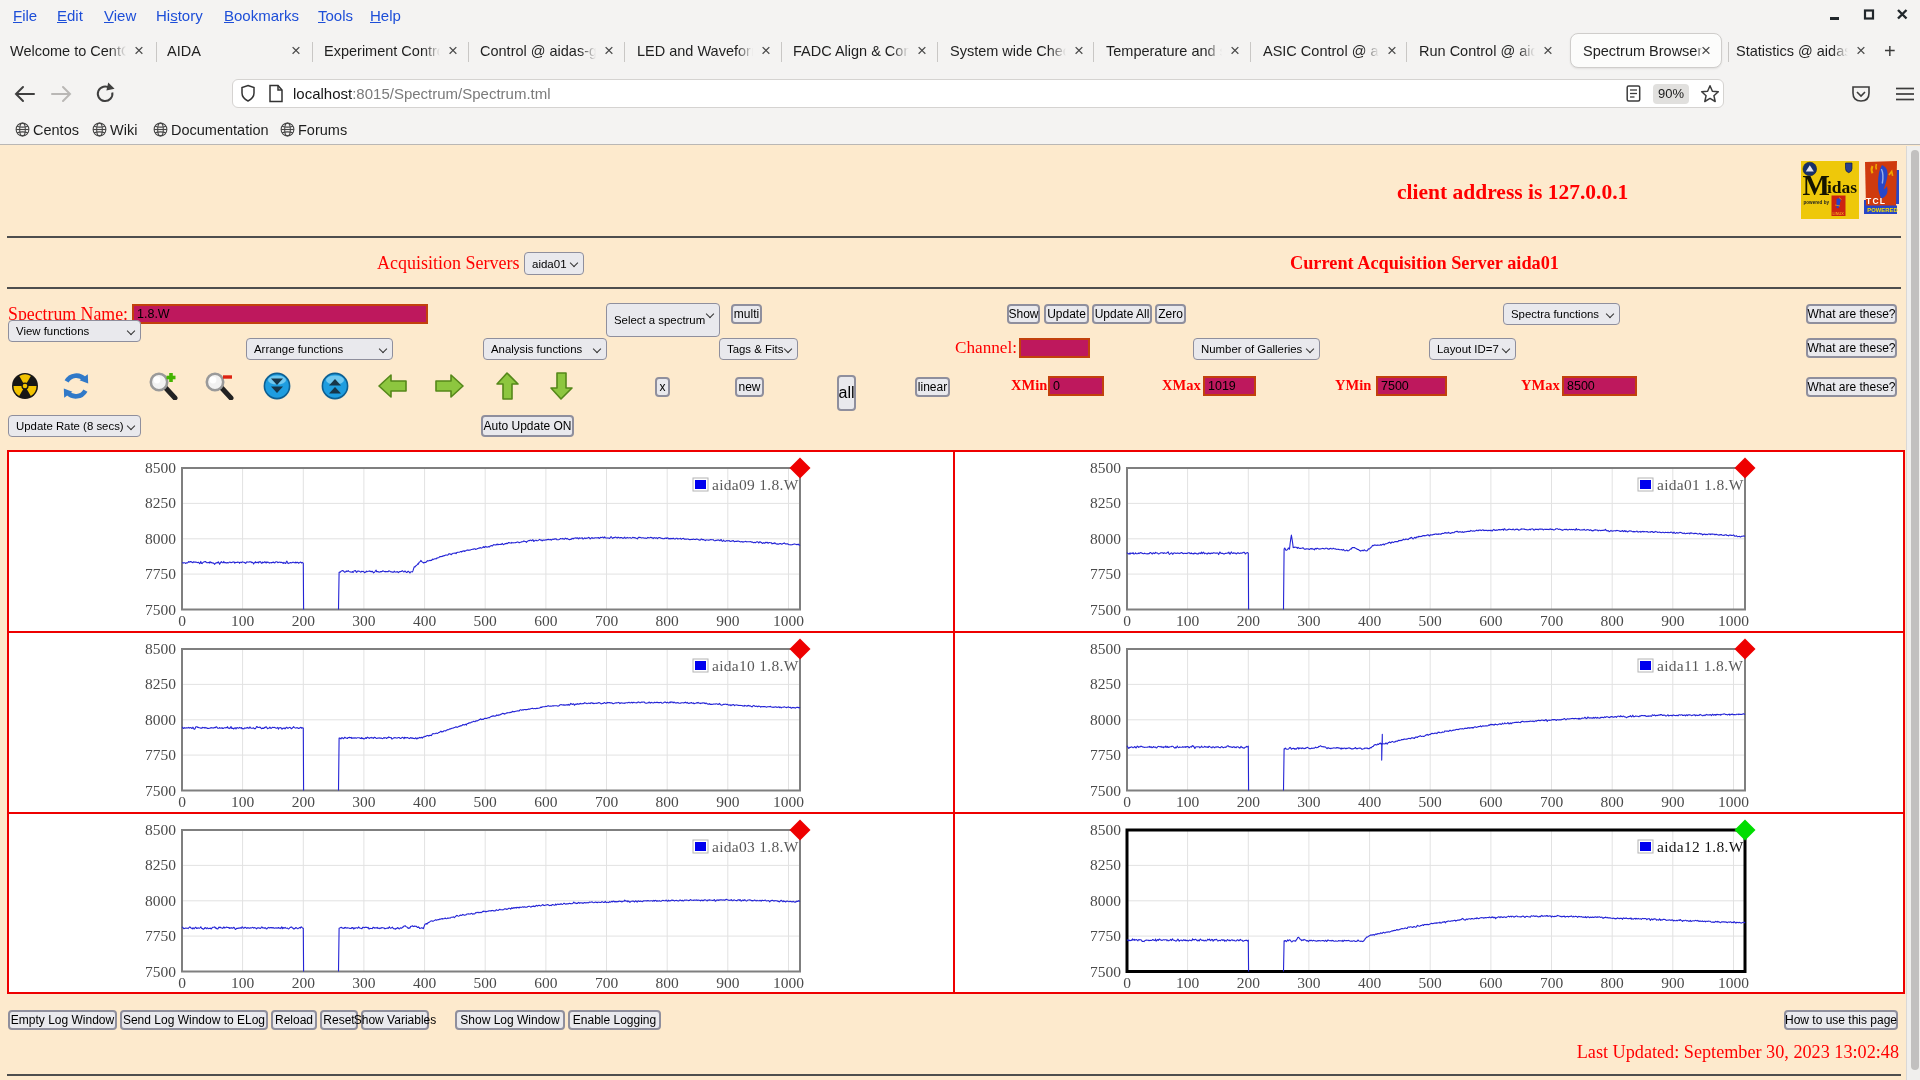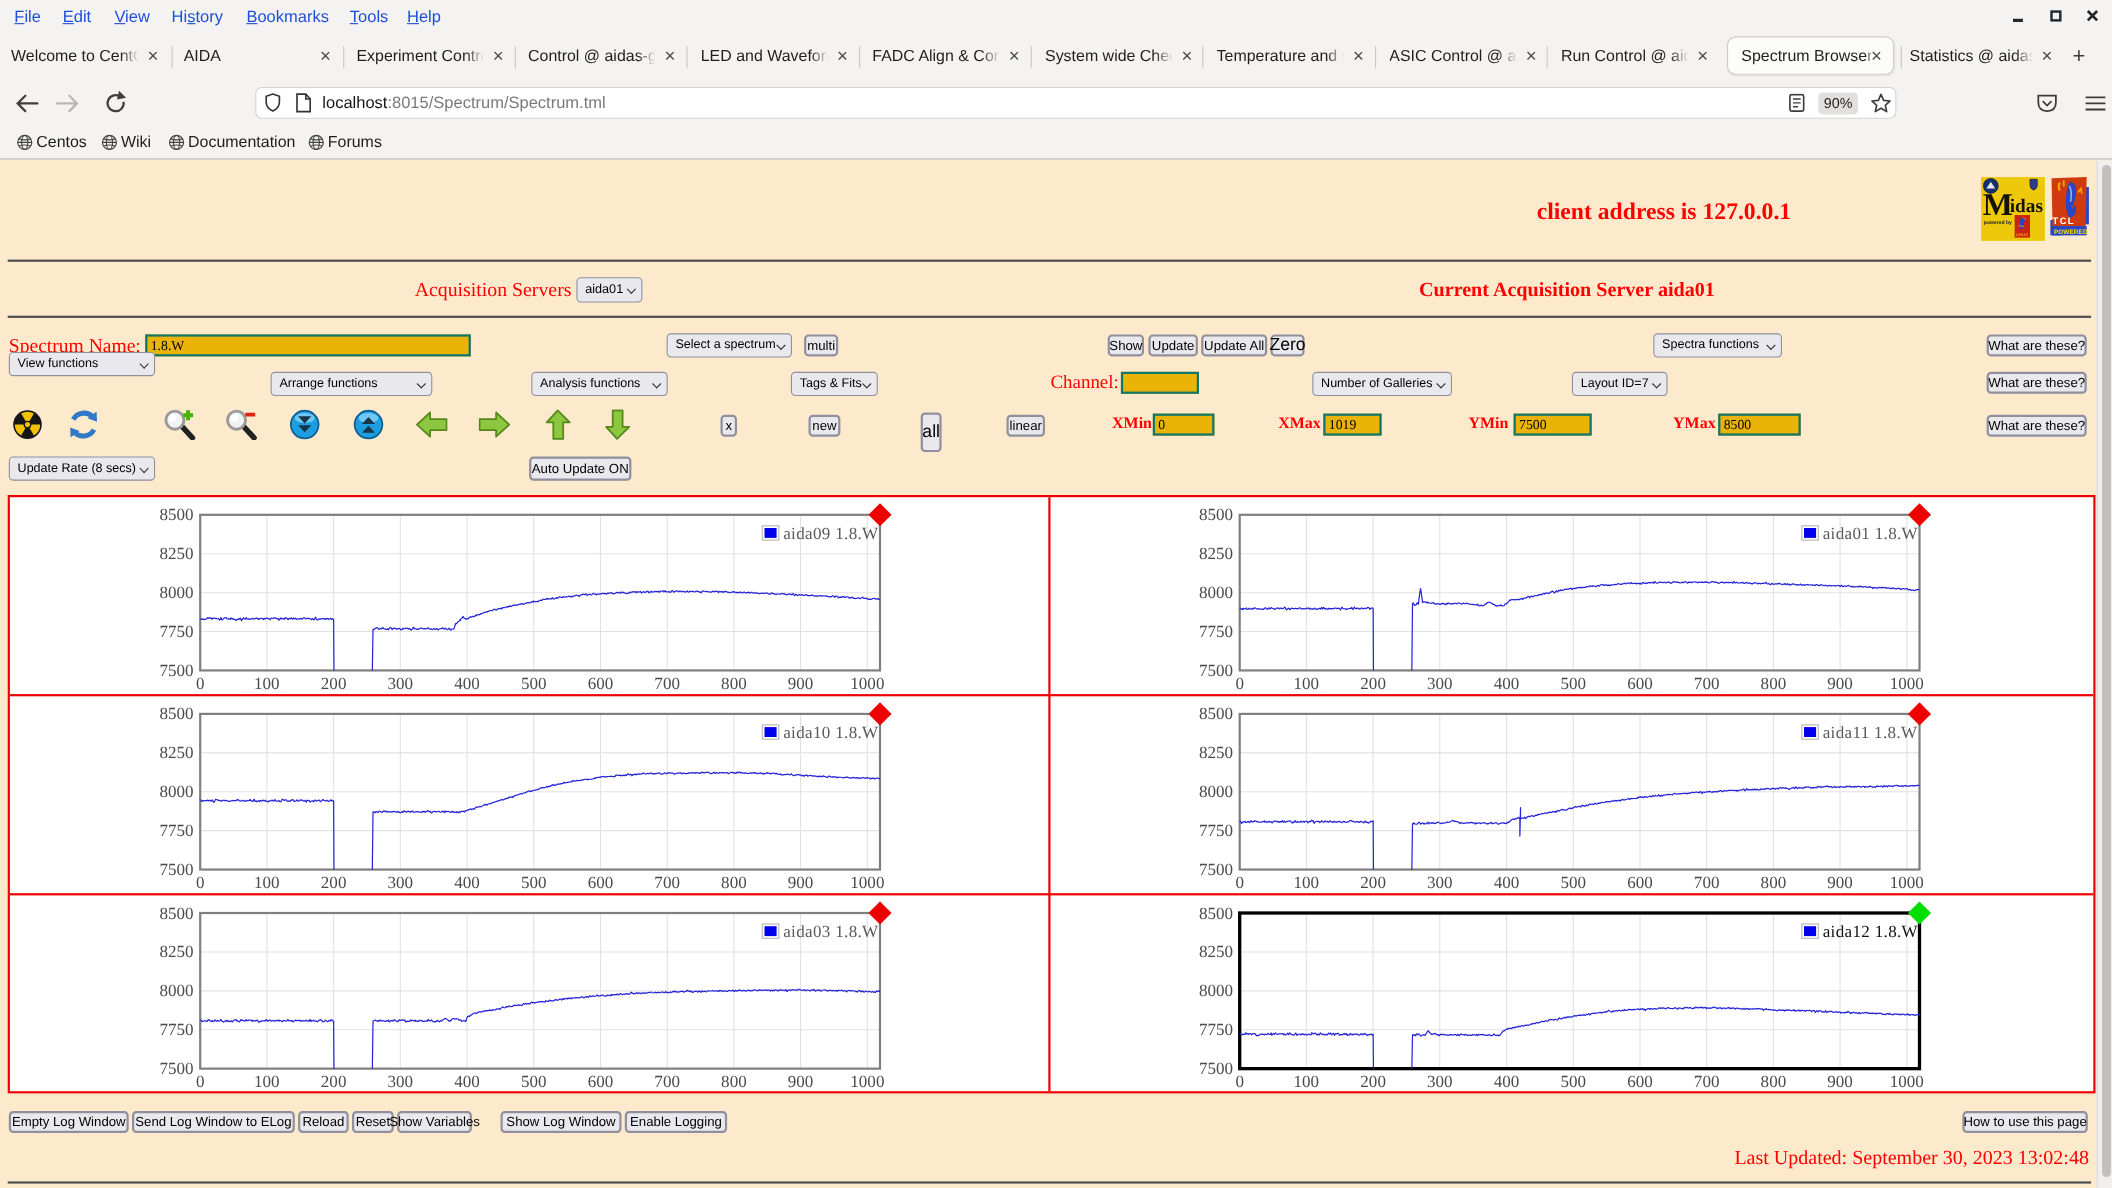--- a/index.html
+++ b/index.html
@@ -12,21 +12,21 @@
 .activetab {position:absolute;left:1570px;top:33px;width:152px;height:35px;background:#fcfcfb;border:1px solid #cfcdcb;border-radius:8px;box-shadow:0 1px 2px rgba(0,0,0,.08);}
 .newtab {position:absolute;left:1884px;top:40px;font-size:20px;color:#3a3a3a;}
 .urlbar {position:absolute;left:232px;top:79px;width:1492px;height:29px;background:#fff;border:1px solid #d5d3d1;border-radius:6px;}
 .bmt {position:absolute;top:122px;font-size:14.5px;color:#1d1d1d;}
 .page {position:absolute;left:0;top:146px;width:1906px;height:934px;background:#FDEACD;}
 .rt {position:absolute;font-family:"Liberation Serif",serif;color:#ff0000;white-space:nowrap;}
 .sel {position:absolute;background:#e9e9ed;border:1px solid #8f8f9d;border-radius:4px;color:#000;}
 .selt {position:absolute;left:7px;top:50%;transform:translateY(-52%);white-space:nowrap;}
 .chev {position:absolute;right:6px;top:7px;width:6px;height:6px;border-right:1.5px solid #333;border-bottom:1.5px solid #333;transform:rotate(45deg);}
 .btn {position:absolute;background:#e9e9ed;border:2px solid #8f8f9d;border-radius:4px;color:#000;display:flex;align-items:center;justify-content:center;white-space:nowrap;}
-.inp {position:absolute;background:#eab308;border:2px solid #0f766e;color:#000;display:flex;align-items:center;padding-left:3px;white-space:nowrap;font-family:Liberation Serif, serif;}
+.inp {position:absolute;background:#be185d;border:2px solid #c2410c;color:#000;display:flex;align-items:center;padding-left:3px;white-space:nowrap;}
 .ic {position:absolute;}
 .chart {position:absolute;}
 .tablewrap {position:absolute;left:7px;top:450px;width:1898px;height:544px;background:#fff;border:2px solid #ee0000;}
 .redv {position:absolute;left:944px;top:0;width:2px;height:540px;background:#ee0000;}
 .redh {position:absolute;left:0;width:1894px;height:2px;background:#ee0000;}
 </style></head><body>
 <div id="root">
 <div class="chrome"></div>
     <div class="mt" style="left:13px"><u>F</u>ile</div>
     <div class="mt" style="left:57px"><u>E</u>dit</div>
@@ -182,29 +182,29 @@
     <div style="position:absolute;left:7px;right:19px;top:236px;height:0;border-top:2px solid #4e4e4e;"></div>
     <div class="rt" style="left:377px;top:253px;font-size:18px;">Acquisition Servers</div>
     <div class="sel" style="left:524px;top:252px;width:60px;height:23px;">
       <span class="selt" style="font-size:11.5px">aida01</span>
       <span class="chev"></span>
     </div>
     <div class="rt" style="left:1290px;top:253px;font-size:18.3px;font-weight:bold;">Current Acquisition Server aida01</div>
     <div style="position:absolute;left:7px;right:19px;top:287px;height:0;border-top:2px solid #4e4e4e;"></div>
     <div class="rt" style="left:8px;top:304px;font-size:17.8px;">Spectrum Name:</div>
     <div class="inp" style="left:132px;top:304px;width:296px;height:20px;font-size:12.5px">1.8.W</div>
-    <div class="sel" style="left:606px;top:303px;width:114px;height:22px;padding-left:32px;">
+    <div class="sel" style="left:606px;top:303px;width:114px;height:34px;padding-left:32px;">
       <span class="selt" style="font-size:11.4px">Select a spectrum</span>
       <span class="chev"></span>
     </div>
     <div class="btn" style="left:731px;top:304px;width:31px;height:20px;font-size:12px">multi</div>
     <div class="btn" style="left:1007px;top:304px;width:33px;height:20px;font-size:12px">Show</div>
     <div class="btn" style="left:1044px;top:304px;width:45px;height:20px;font-size:12px">Update</div>
     <div class="btn" style="left:1092px;top:304px;width:60px;height:20px;font-size:12px">Update All</div>
-    <div class="btn" style="left:1155px;top:304px;width:31px;height:20px;font-size:16px">Zero</div>
+    <div class="btn" style="left:1155px;top:304px;width:31px;height:20px;font-size:12px">Zero</div>
     <div class="sel" style="left:1503px;top:303px;width:117px;height:22px;">
       <span class="selt" style="font-size:11.4px">Spectra functions</span>
       <span class="chev"></span>
     </div>
     <div class="btn" style="left:1806px;top:304px;width:91px;height:20px;font-size:12px">What are these?</div>
     <div class="sel" style="left:8px;top:320px;width:133px;height:22px;">
       <span class="selt" style="font-size:11.4px">View functions</span>
       <span class="chev"></span>
     </div>
     <div class="sel" style="left:246px;top:338px;width:147px;height:22px;">

